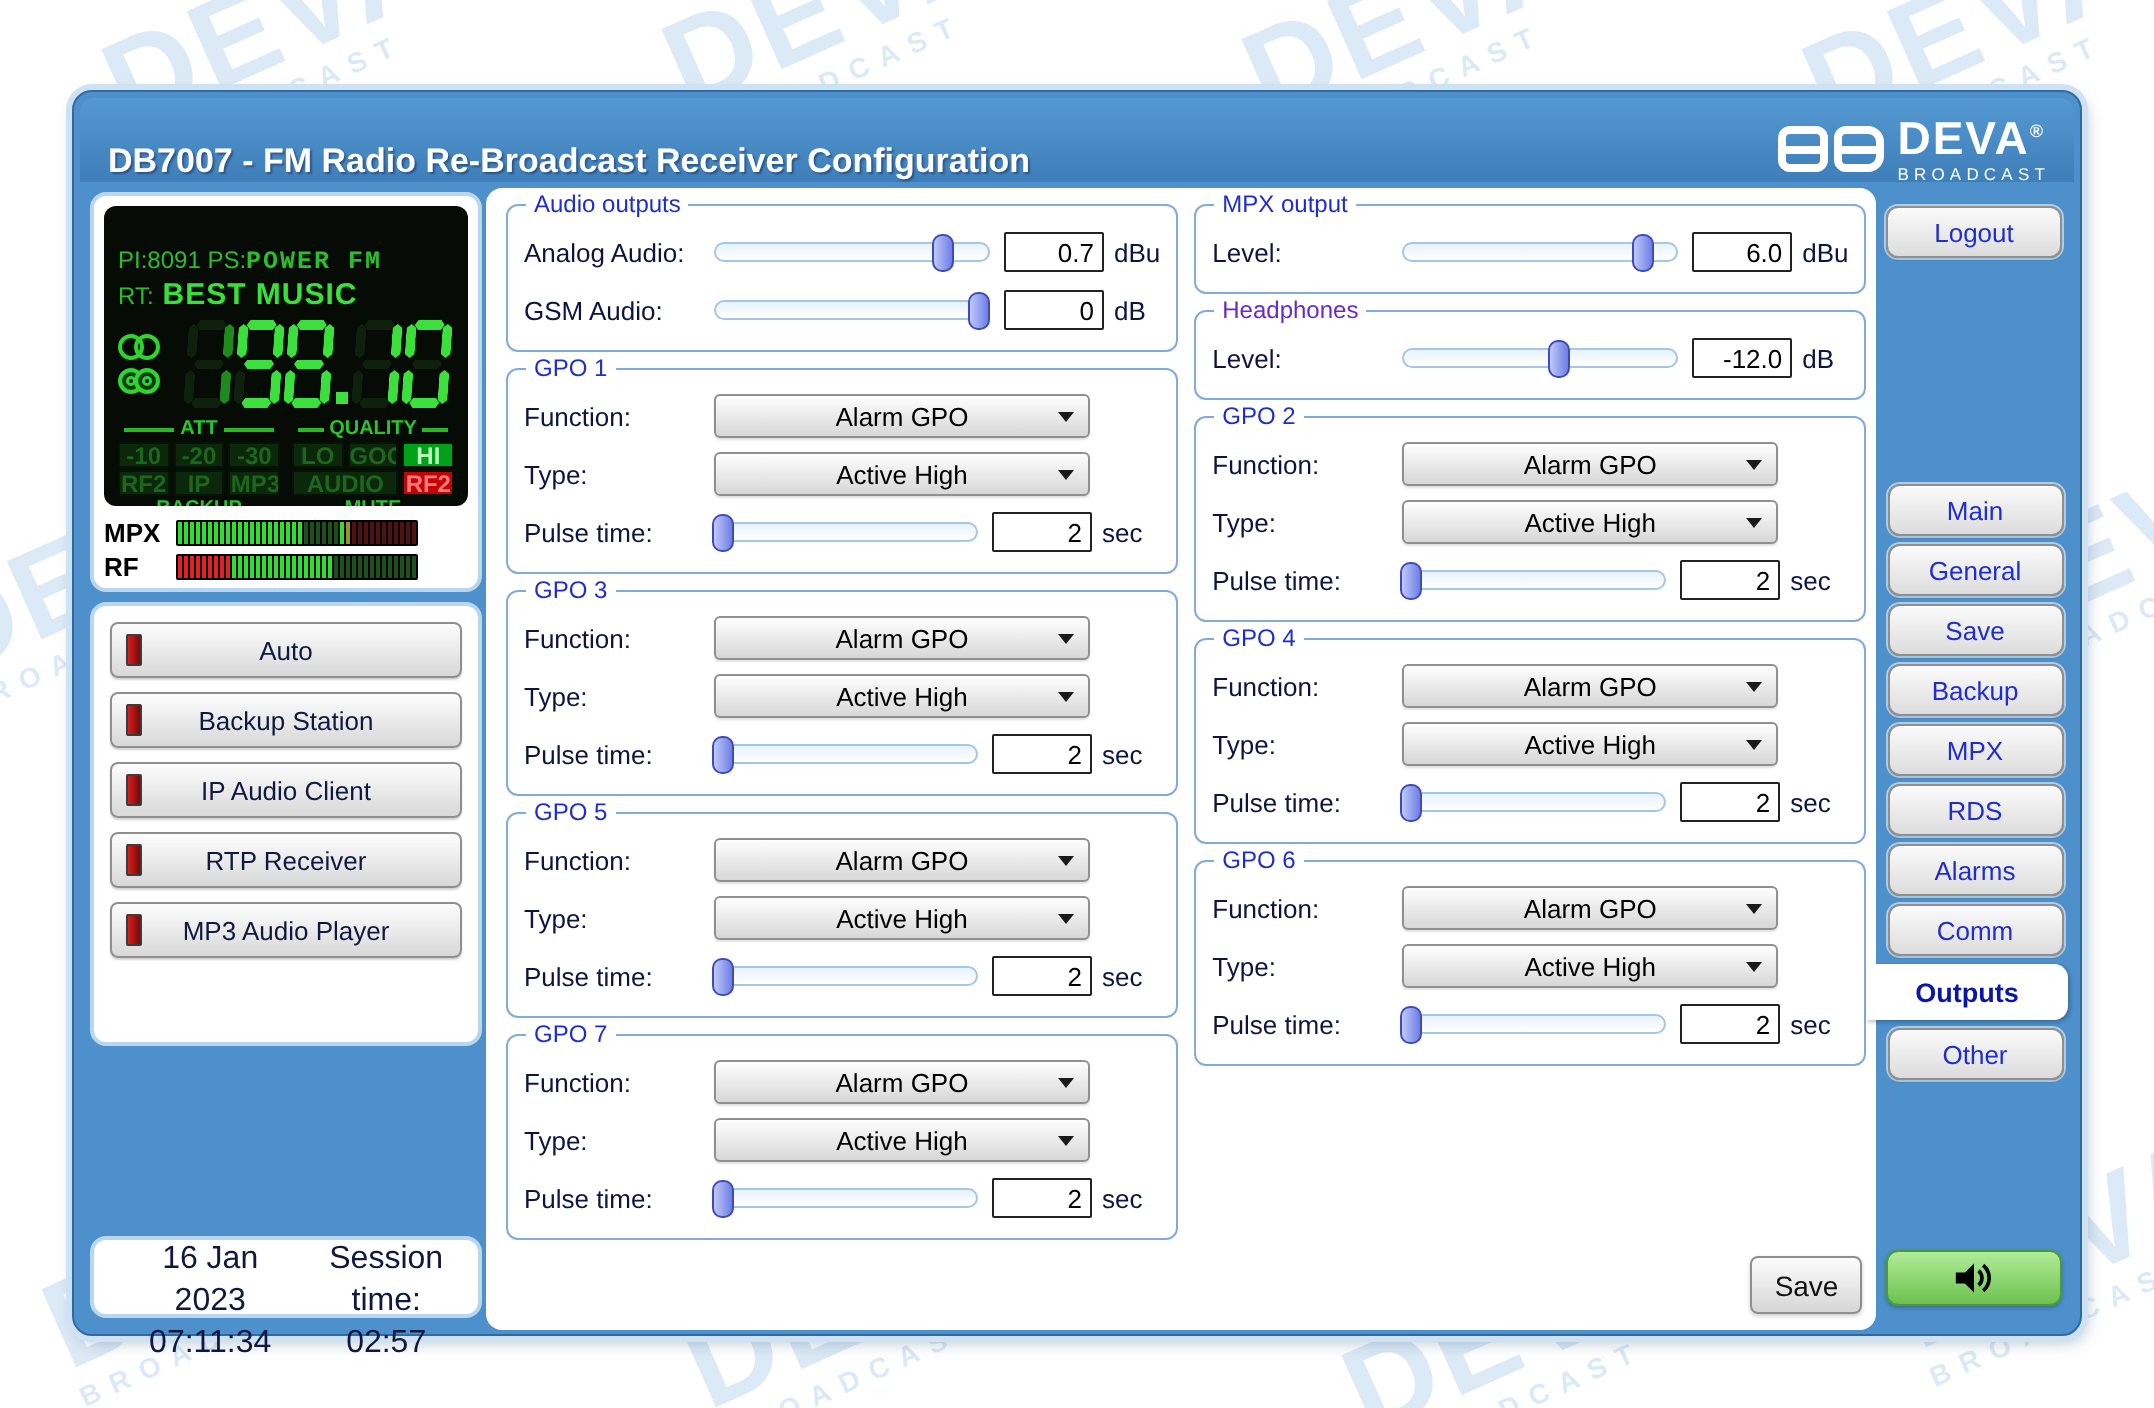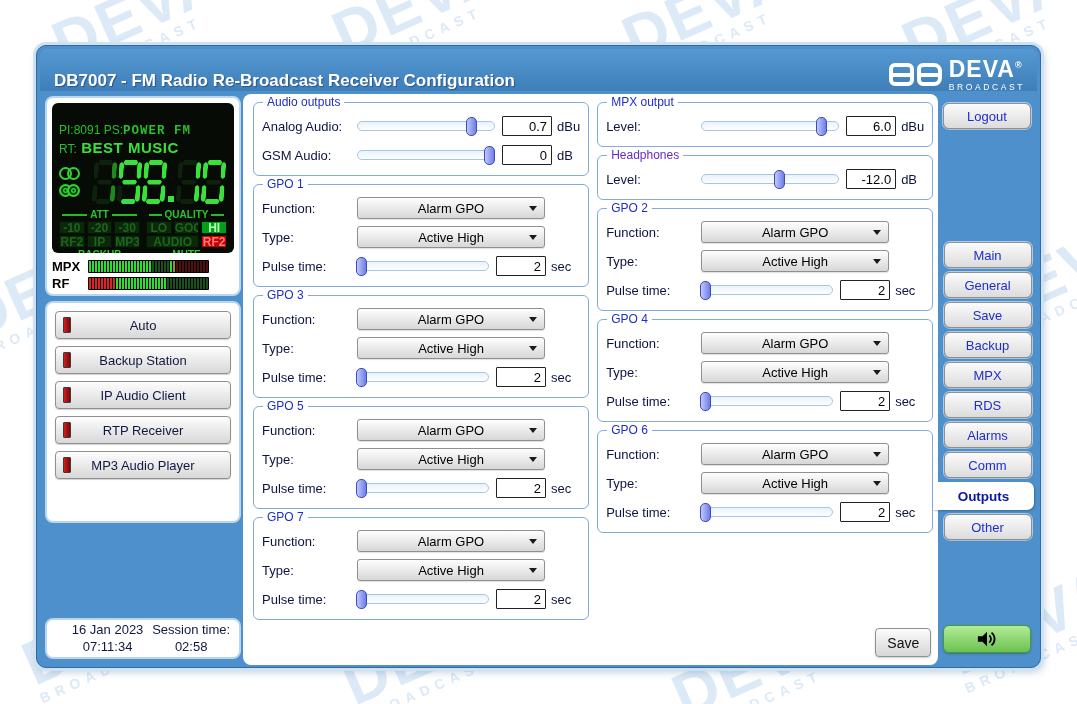--- a/index.html
+++ b/index.html
@@ -79,22 +79,22 @@
   .src-btn { position:relative; width:100%; height:28px; margin-bottom:7px;
              background:linear-gradient(#fdfdfd,#d8d8d8); border:1px solid #8f8f8f; border-radius:4px;
              color:#101840; font-size:13px; font-family:"Liberation Sans",sans-serif;
              display:flex; align-items:center; justify-content:center; cursor:pointer;
              box-shadow:0 1px 1px rgba(0,0,0,.18); }
   .led { position:absolute; left:7px; top:5px; width:8px; height:16px; border:1px solid #3c3c3c; border-radius:1px; }
   .led.red   { background:linear-gradient(90deg,#d02020,#7c0606); }
   .led.green { background:linear-gradient(90deg,#7cff5c,#2ecc22); }
 
   .status-panel { position:absolute; bottom:0; left:0; right:0; height:41px;
-                  display:flex; align-items:center; justify-content:space-evenly;
-                  font-size:13px; color:#101840; text-align:center; line-height:1.3;padding-left:16px; }
+                  display:flex; justify-content:space-evenly;
+                  font-size:16px; color:#101840; text-align:center; line-height:1.3;padding-left:16px; }
 
   
   .content { position:absolute; left:206px; top:48px; width:695px; height:571px;
              background:#fff; border-radius:8px; padding:8px 10px; display:flex; gap:8px; }
   .col { display:flex; flex-direction:column; gap:8px; flex:1; }
   .gpo-slot { display:flex; flex-direction:column; gap:8px; }
   .fieldset { position:relative; border:1px solid #7fabe0; border-radius:6px;
               padding:10px 8px 4px; background:#fff; }
   .legend { position:absolute; top:-8px; left:9px; background:#fff; padding:0 4px;
             font-size:12px; color:#1f2ecb; }
@@ -405,21 +405,21 @@
         </button>
       </div>
 
     <div class="panel status-panel">
       <div class="st-col">
         <div>16 Jan 2023</div>
         <div>07:11:34</div>
       </div>
       <div class="st-col">
         <div>Session time:</div>
-        <div>02:58</div>
+        <div>02:57</div>
       </div>
     </div>
   </div>
 
   <div class="content">
     <div class="col" id="col-left">
       <div class="fieldset">
         <span class="legend">Audio outputs</span>
         <div class="row">
           <span class="rlabel">Analog Audio:</span>

